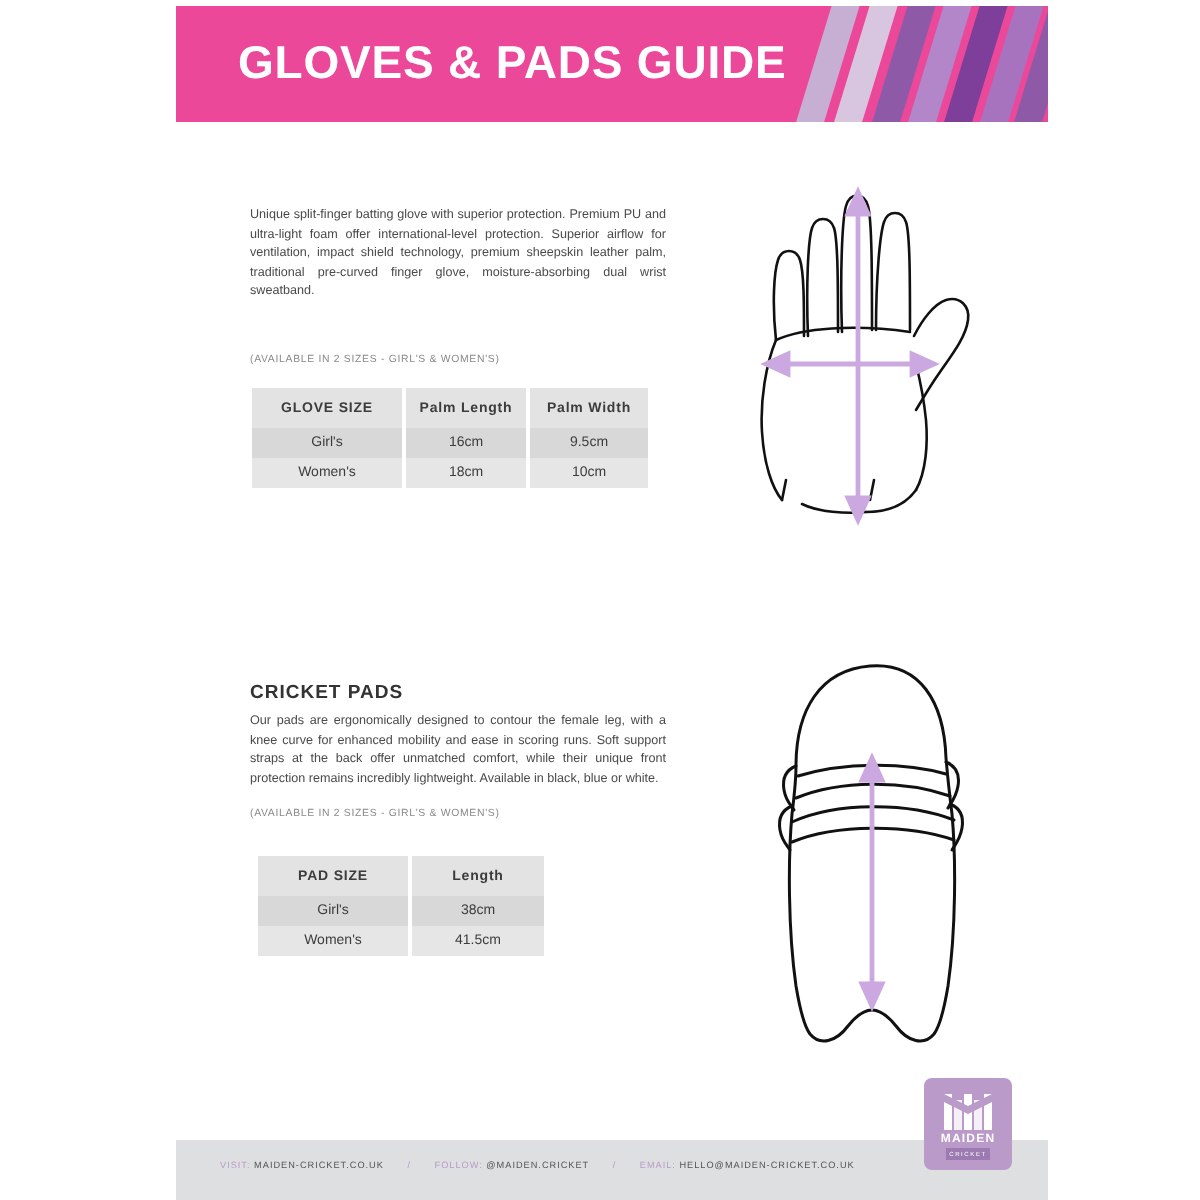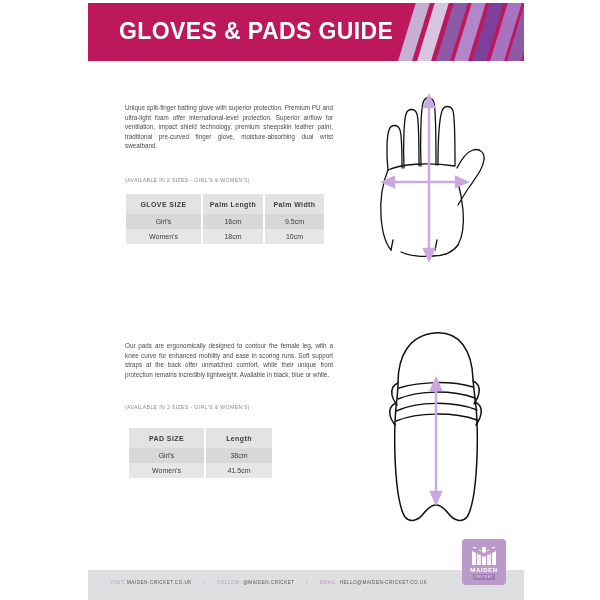--- a/index.html
+++ b/index.html
@@ -23,21 +23,21 @@
     background: #ffffff;
   }
 
   
   #header-band {
     position: absolute;
     left: 88px;
     top: 3px;
     width: 436px;
     height: 58px;
-    background: #be185d;
+    background: #ec4899;
     overflow: hidden;
   }
   #header-title {
     position: absolute;
     left: 31px;
     top: 15px;
     font-size: 23px;
     font-weight: bold;
     letter-spacing: 0.4px;
     color: #ffffff;
@@ -310,20 +310,21 @@
         <polygon points="72,6 67,17 77,17"></polygon>
         <polygon points="72,170 67,159 77,159"></polygon>
         <line x1="32" y1="92" x2="104" y2="92"></line>
         <polygon points="26,92 37,87 37,97"></polygon>
         <polygon points="110,92 99,87 99,97"></polygon>
       </g>
     </svg>
   </div>
 
   <div id="pads-text">
+    <p class="section-title">CRICKET PADS</p>
     <p class="section-body">Our pads are ergonomically designed to contour the female leg, with a knee curve for enhanced mobility and ease in scoring runs. Soft support straps at the back offer unmatched comfort, while their unique front protection remains incredibly lightweight. Available in black, blue or white.</p>
   </div>
   <div id="pads-availability">
     <p class="availability">(AVAILABLE IN 2 SIZES - GIRL'S &amp; WOMEN'S)</p>
   </div>
 
   <table class="size-table" id="pads-table">
     <colgroup>
         <col class="c1">
         <col class="c2">

